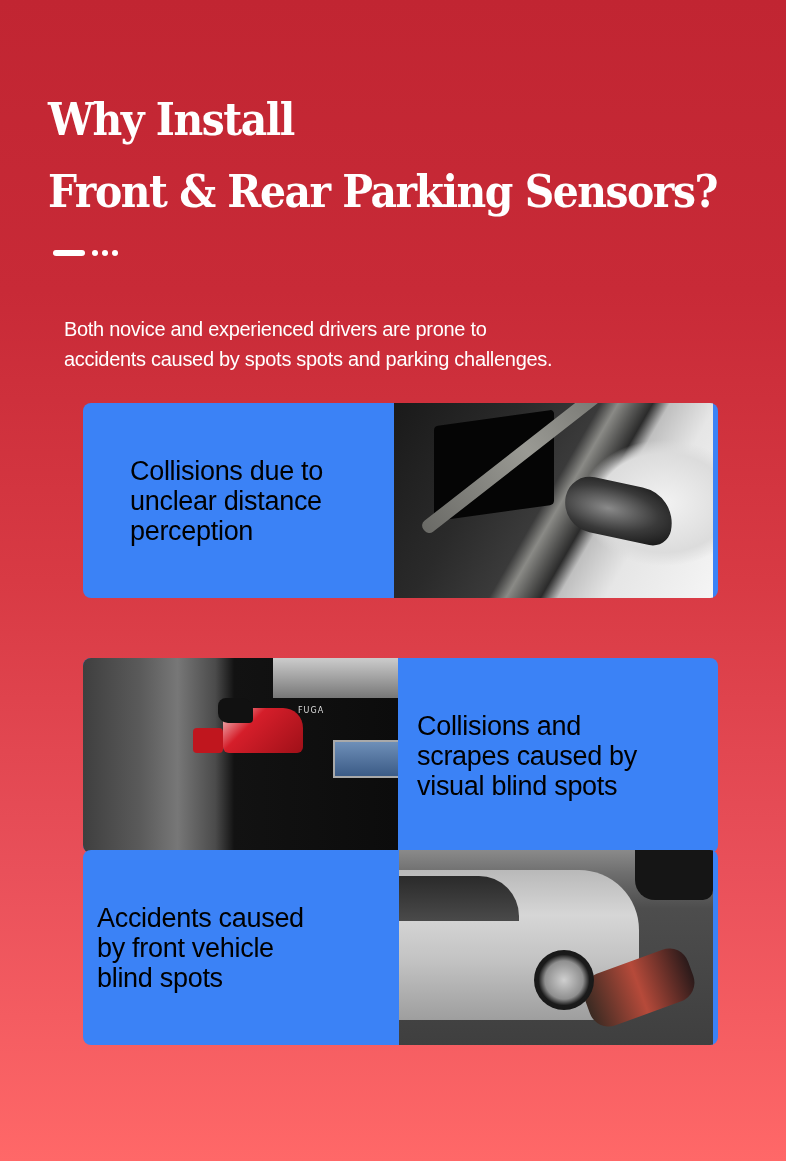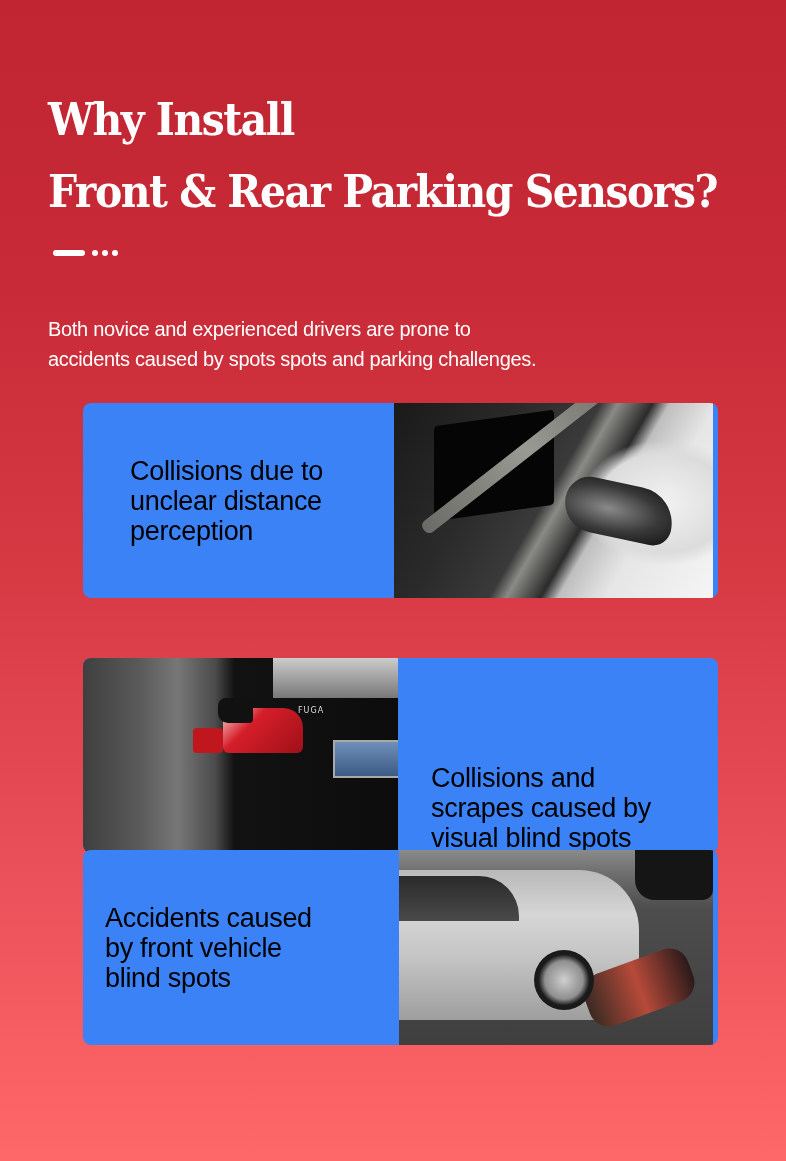--- a/index.html
+++ b/index.html
@@ -34,21 +34,21 @@
     }
     .divider .pill {
       width: 32px; height: 6px; border-radius: 3px; background: #fff;
     }
     .divider .dot {
       width: 6px; height: 6px; border-radius: 50%; background: #fff;
     }
     .divider .pill { margin-right: 3px; }
     .intro {
       position: absolute;
-      left: 48px;
+      left: 64px;
       top: 314px;
       color: #ffffff;
       font-size: 20px;
       line-height: 30px;
       letter-spacing: -0.3px;
       width: 640px;
     }
     .intro span { display: block; }
     .card {
       position: absolute;
@@ -75,22 +75,22 @@
     .card .text span { display: block; }
     .card .photo {
       flex: 0 0 auto;
       height: 100%;
       position: relative;
       overflow: hidden;
     }
     .card1 .text { width: 311px; padding-left: 47px; }
     .card1 .photo { width: 319px; }
     .card2 .photo { width: 315px; }
-    .card2 .text { width: 315px; padding-left: 33px; align-items: flex-end; }
-    .card3 .text { width: 316px; padding-left: 22px; }
+    .card2 .text { width: 315px; padding-left: 19px; }
+    .card3 .text { width: 316px; padding-left: 14px; }
     .card3 .photo { width: 314px; }
 
     
     .p1 {
       background:
         radial-gradient(ellipse 120px 90px at 270px 100px, #f2f2f2 0%, #dcdcdc 55%, transparent 70%),
         linear-gradient(120deg, #1a1a1a 0%, #2a2a2a 30%, #3a3a3a 48%, #8a8a86 52%, #5a5a58 56%, #2b2b2b 60%, #bfbfbf 64%, #e6e6e6 75%, #f5f5f5 100%);
     }
     .p1 .plate {
       position: absolute; left: 40px; top: 15px; width: 120px; height: 95px;

